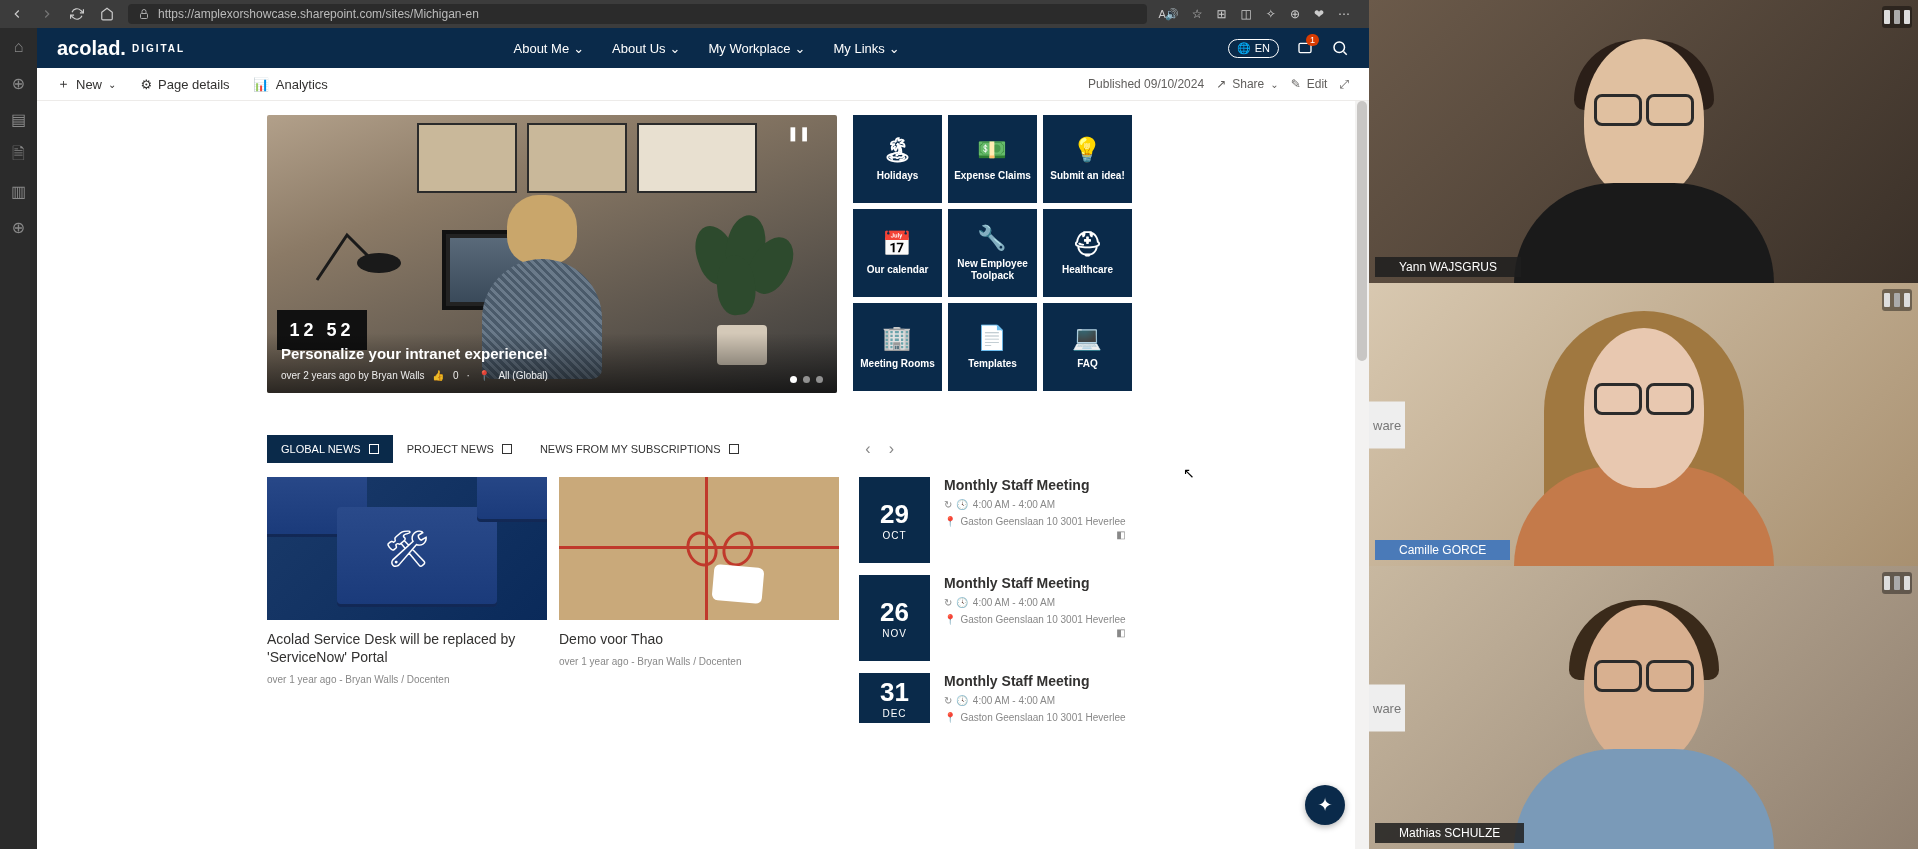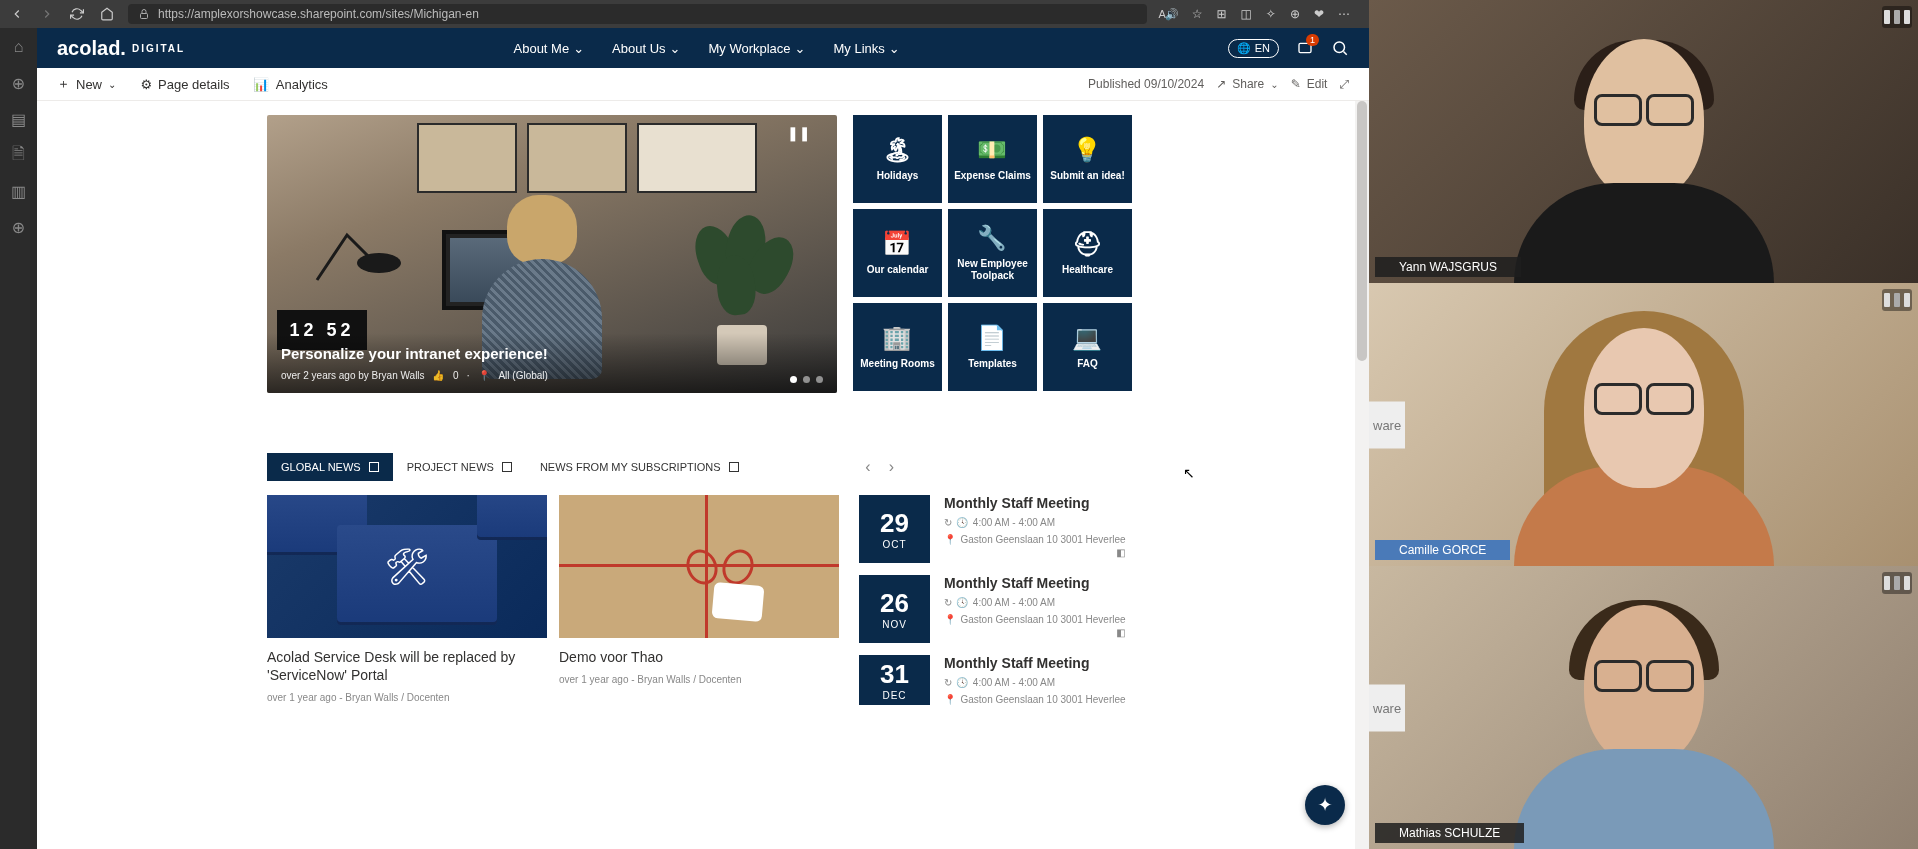--- a/index.html
+++ b/index.html
@@ -60,21 +60,21 @@
 .dot { width: 7px; height: 7px; border-radius: 50%; background: rgba(255,255,255,0.5); }
 .dot.active { background: #fff; }
 
 
 .tiles { display: grid; grid-template-columns: repeat(3, 89px); grid-template-rows: repeat(3, 88px); gap: 6px; }
 .tile { background: #0a2a4a; color: #fff; display: flex; flex-direction: column; align-items: center; justify-content: center; font-size: 10px; font-weight: 600; text-align: center; padding: 4px; cursor: pointer; }
 .tile .ticon { font-size: 24px; margin-bottom: 6px; }
 .tile span.lbl { line-height: 1.2; }
 
 
-.news-section { margin-top: 60px; }
+.news-section { margin-top: 42px; }
 .tabs-row { display: flex; align-items: center; }
 .tab { padding: 8px 14px; font-size: 11px; color: #333; display: flex; align-items: center; gap: 8px; cursor: pointer; }
 .tab.active { background: #0a2a4a; color: #fff; }
 .tab-icon-sq { width: 10px; height: 10px; border: 1px solid currentColor; }
 .news-nav { margin-left: auto; display: flex; gap: 18px; color: #888; font-size: 16px; margin-right: 250px; }
 
 
 .lower-row { display: flex; gap: 12px; margin-top: 14px; }
 .news-cards { display: flex; gap: 12px; }
 .card { width: 280px; }
@@ -92,21 +92,21 @@
 .string { position: absolute; background: #c0392b; }
 .bow { position: absolute; left: 48%; top: 38%; width: 54px; height: 40px; }
 .bow::before, .bow::after { content:""; position:absolute; width: 24px; height: 30px; border: 3px solid #c0392b; border-radius: 50%; }
 .bow::before { left: -6px; transform: rotate(-25deg); }
 .bow::after { right: -6px; transform: rotate(25deg); }
 .tag { position: absolute; left: 55%; top: 62%; width: 50px; height: 36px; background: #fff; border-radius: 6px; transform: rotate(5deg); }
 
 
 .events { display: flex; flex-direction: column; gap: 12px; margin-left: 8px; }
 .event { display: flex; gap: 14px; }
-.date-box { width: 71px; height: 68px; background: #0a2a4a; color: #fff; display: flex; flex-direction: column; align-items: center; justify-content: center; }
+.date-box { width: 71px; height: 86px; background: #0a2a4a; color: #fff; display: flex; flex-direction: column; align-items: center; justify-content: center; }
 .date-day { font-size: 26px; font-weight: 700; }
 .date-mon { font-size: 10px; letter-spacing: 1px; }
 .event-info { padding-top: 0px; }
 .event-title { font-size: 14px; color: #323130; font-weight: 700; }
 .event-line { font-size: 10px; color: #888; margin-top: 6px; display: flex; align-items: center; gap: 4px; }
 
 
 .fab { position: absolute; right: 24px; bottom: 24px; width: 40px; height: 40px; border-radius: 50%; background: #0a2a4a; color: #fff; display: flex; align-items: center; justify-content: center; font-size: 18px; cursor: pointer; box-shadow: 0 2px 6px rgba(0,0,0,0.3); }
 
 

